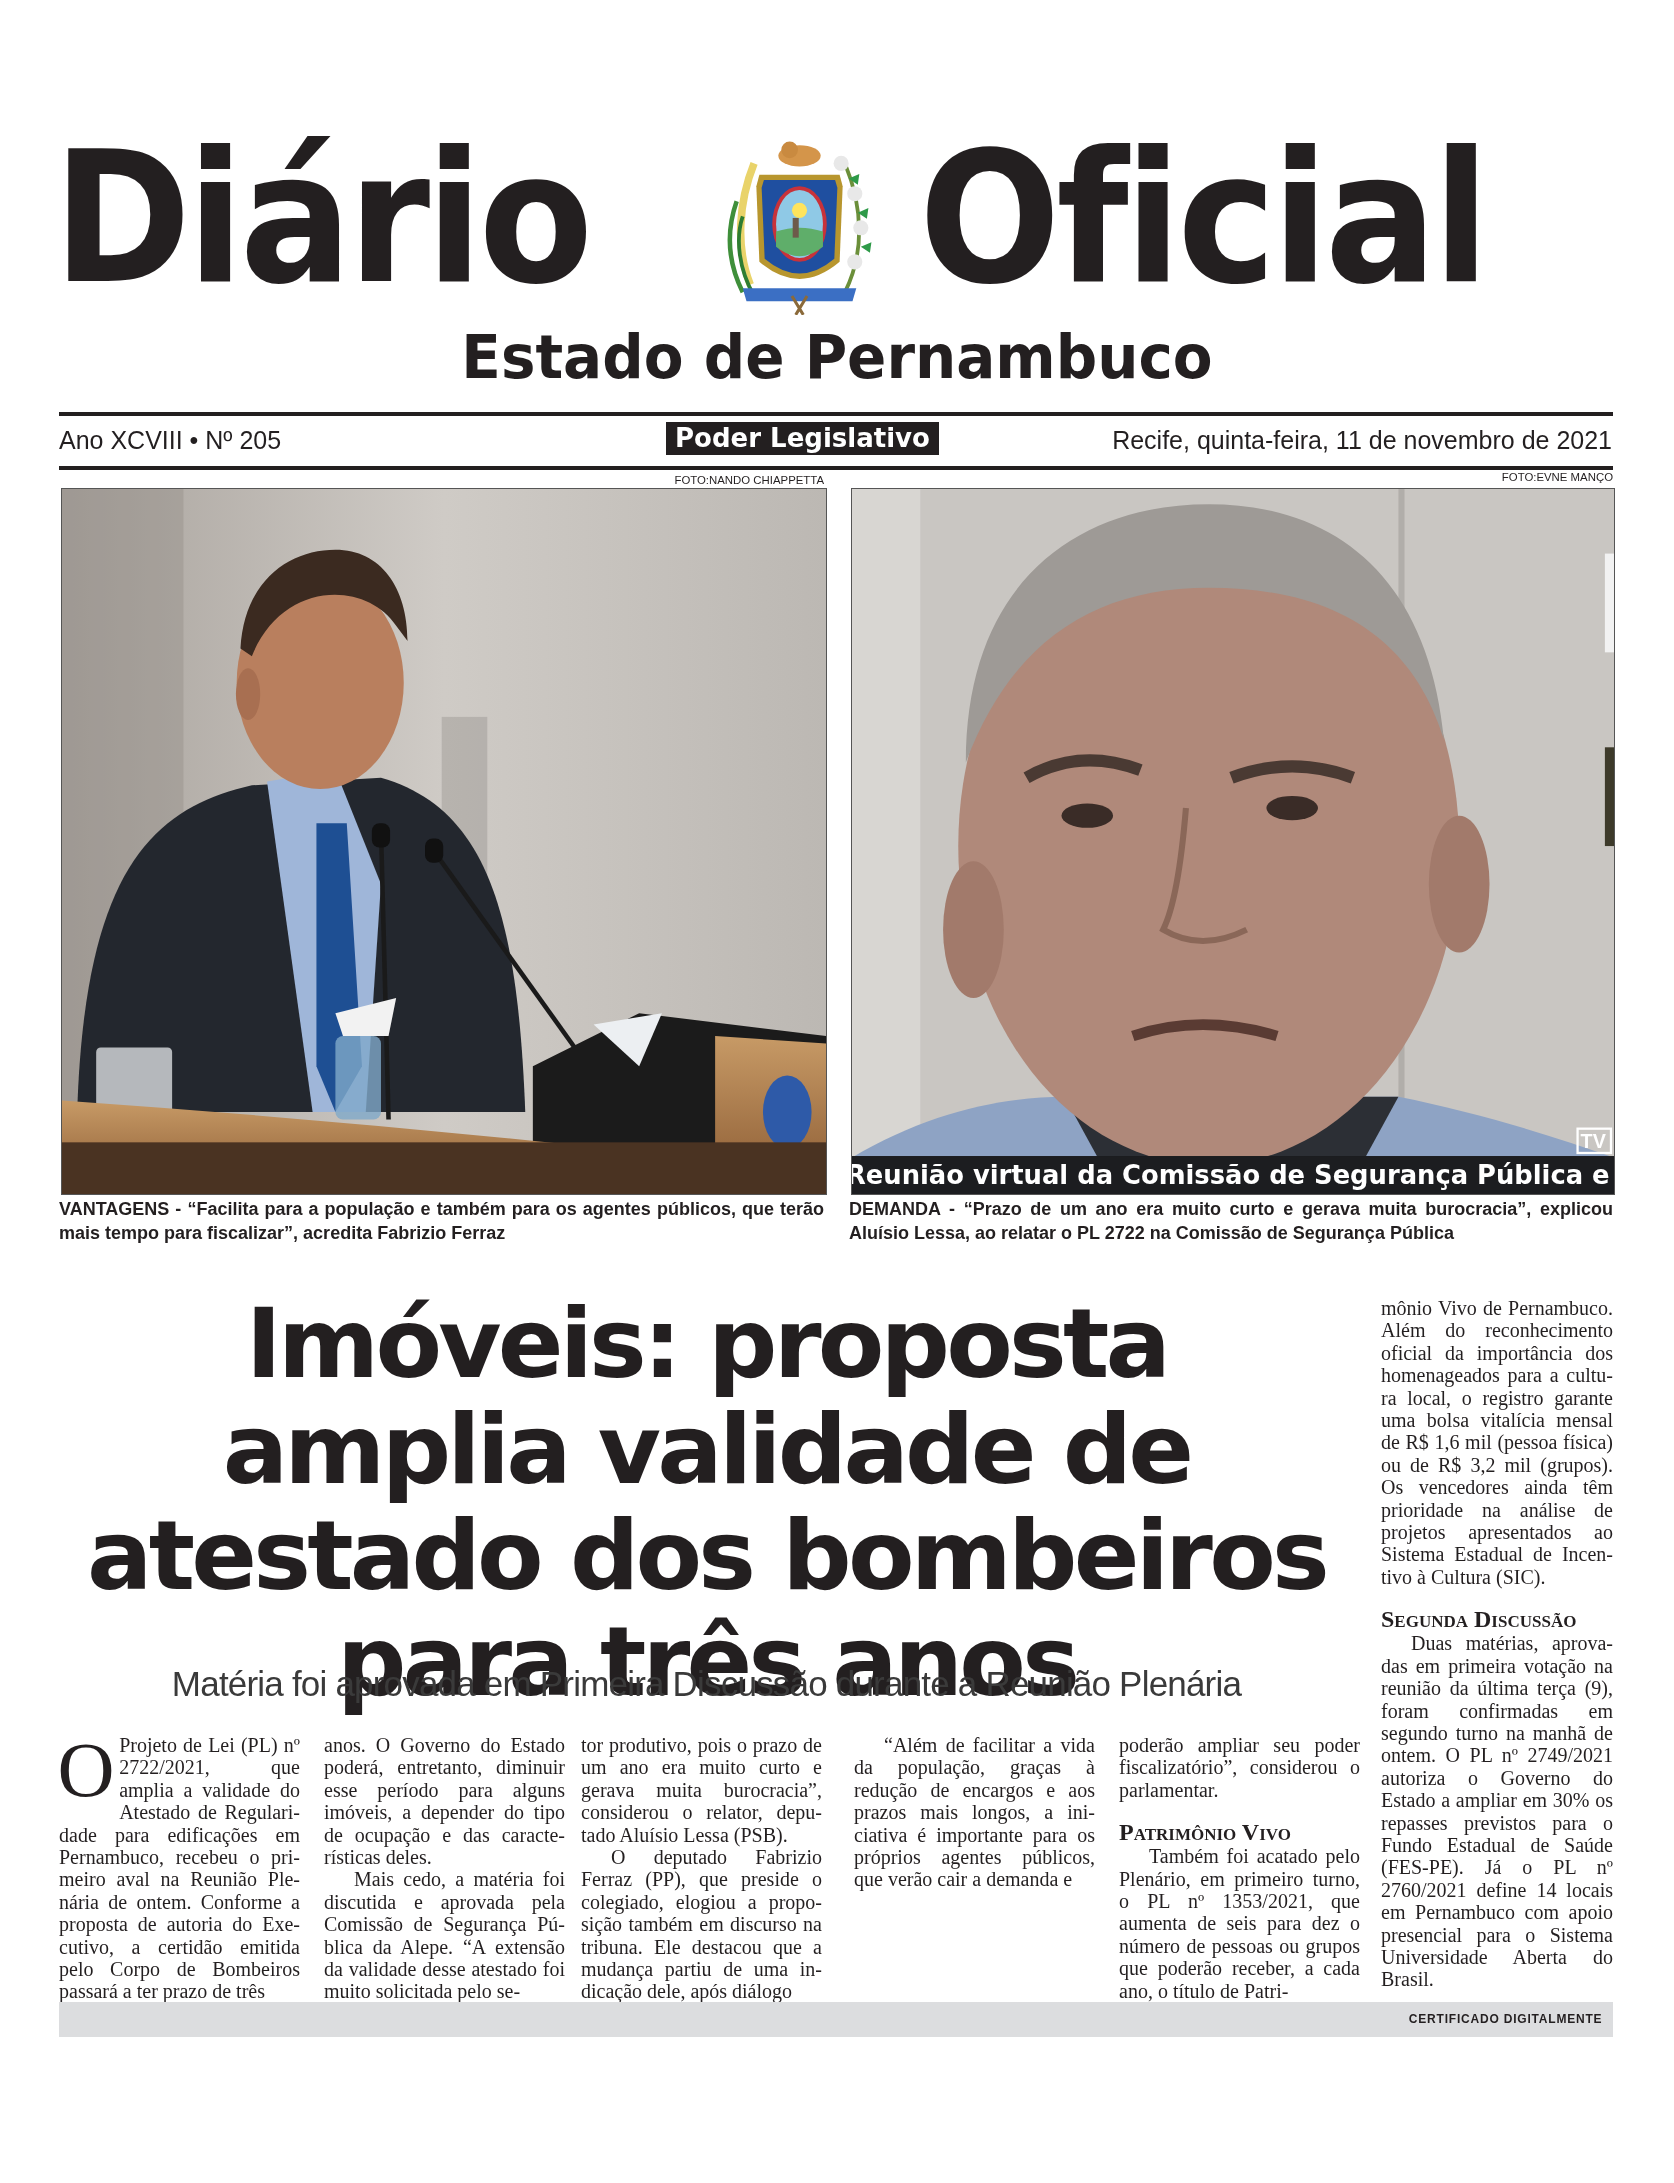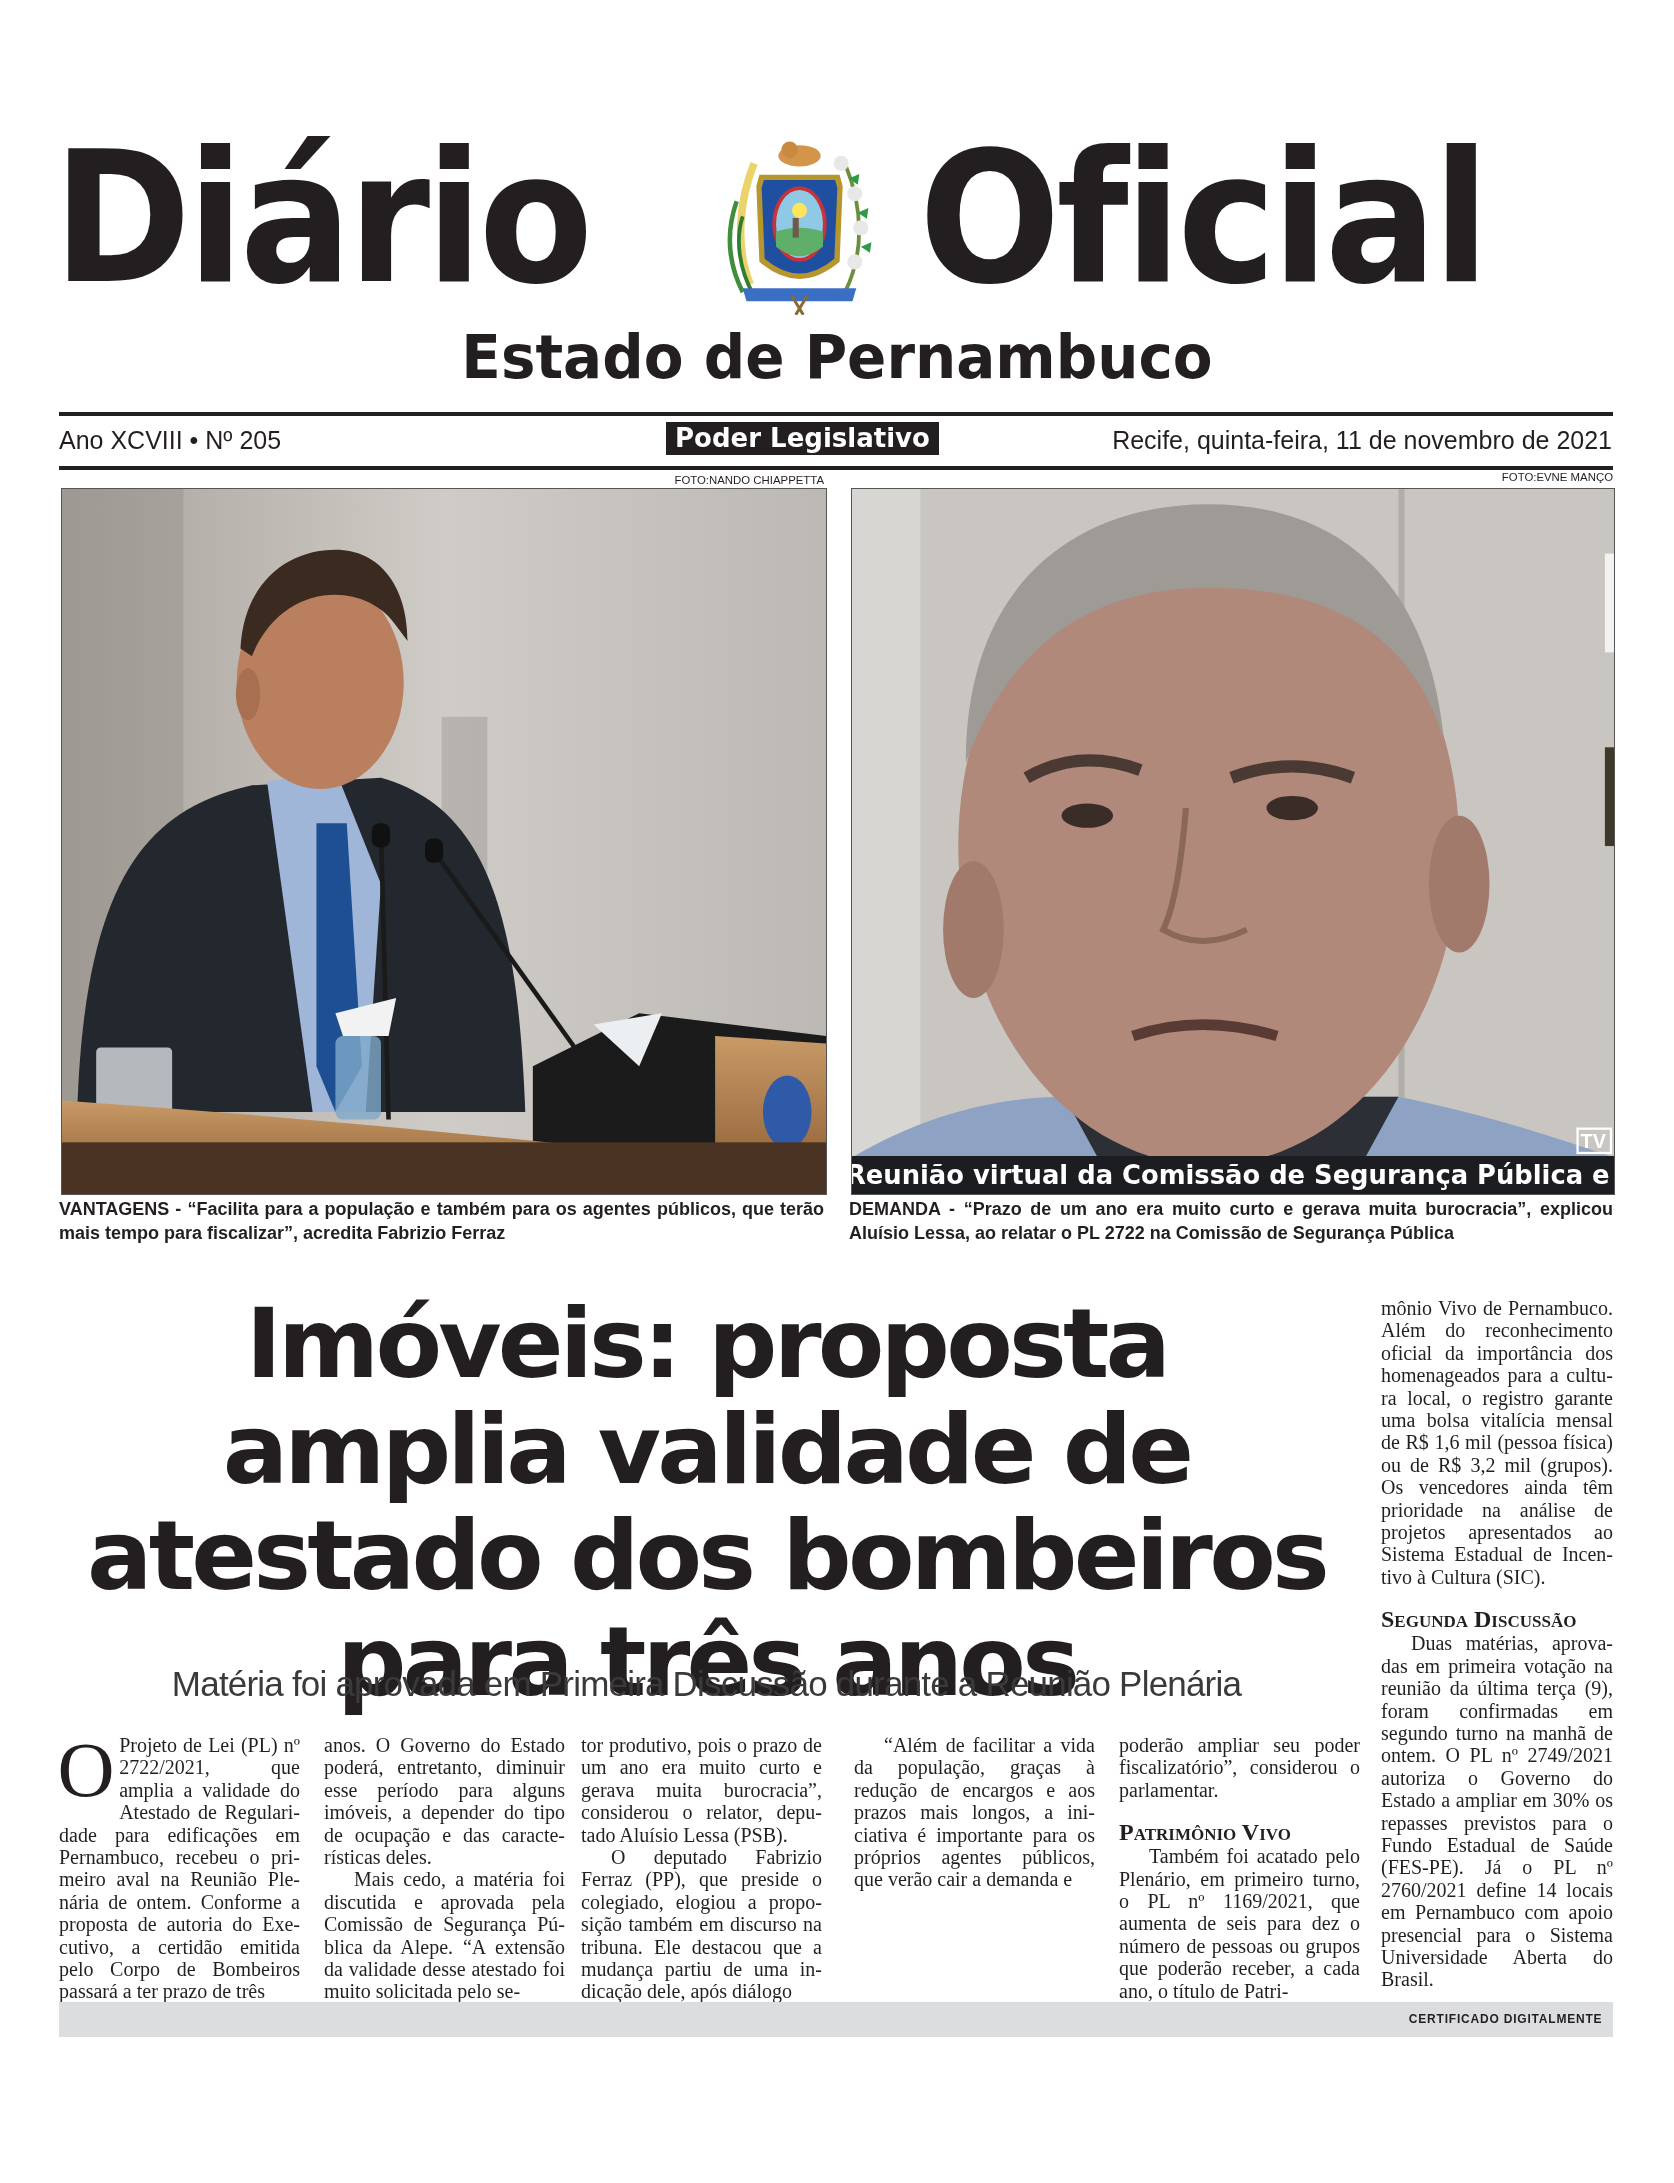--- a/index.html
+++ b/index.html
@@ -231,21 +231,21 @@
   <p>O deputado Fabrizio Ferraz (PP), que preside o colegiado, elogiou a propo­sição também em discurso na tribuna. Ele destacou que a mudança partiu de uma in­dicação dele, após diálogo</p>
 </div>
 
 <div class="col c4">
   <p>“Além de facilitar a vida da população, graças à redução de encargos e aos prazos mais longos, a ini­ciativa é importante para os próprios agentes públicos, que verão cair a demanda e</p>
 </div>
 
 <div class="col c5">
   <p class="noindent">poderão ampliar seu poder fiscalizatório”, considerou o parlamentar.</p>
   <h3 class="subhead">Patrimônio Vivo</h3>
-  <p>Também foi acatado pelo Plenário, em primeiro turno, o PL nº 1169/2021, que aumenta de seis para dez o número de pessoas ou grupos que poderão receber, a cada ano, o título de Patri-</p>
+  <p>Também foi acatado pelo Plenário, em primeiro turno, o PL nº 1353/2021, que aumenta de seis para dez o número de pessoas ou grupos que poderão receber, a cada ano, o título de Patri-</p>
 </div>
 
 <div class="col c6">
   <p class="noindent">mônio Vivo de Pernambu­co. Além do reconhecimen­to oficial da importância dos homenageados para a cultu­ra local, o registro garante uma bolsa vitalícia mensal de R$ 1,6 mil (pessoa físi­ca) ou de R$ 3,2 mil (gru­pos). Os vencedores ainda têm prioridade na análise de projetos apresentados ao Sistema Estadual de Incen­tivo à Cultura (SIC).</p>
   <h3 class="subhead">Segunda Discussão</h3>
   <p>Duas matérias, aprova­das em primeira votação na reunião da última ter­ça (9), foram confirma­das em segundo turno na manhã de ontem. O PL nº 2749/2021 autoriza o Go­verno do Estado a ampliar em 30% os repasses pre­vistos para o Fundo Esta­dual de Saúde (FES-PE). Já o PL nº 2760/2021 de­fine 14 locais em Pernam­buco com apoio presencial para o Sistema Universi­dade Aberta do Brasil.</p>
 </div>
 
 <div class="footer-bar">
   <div class="footer-text">CERTIFICADO DIGITALMENTE</div>

